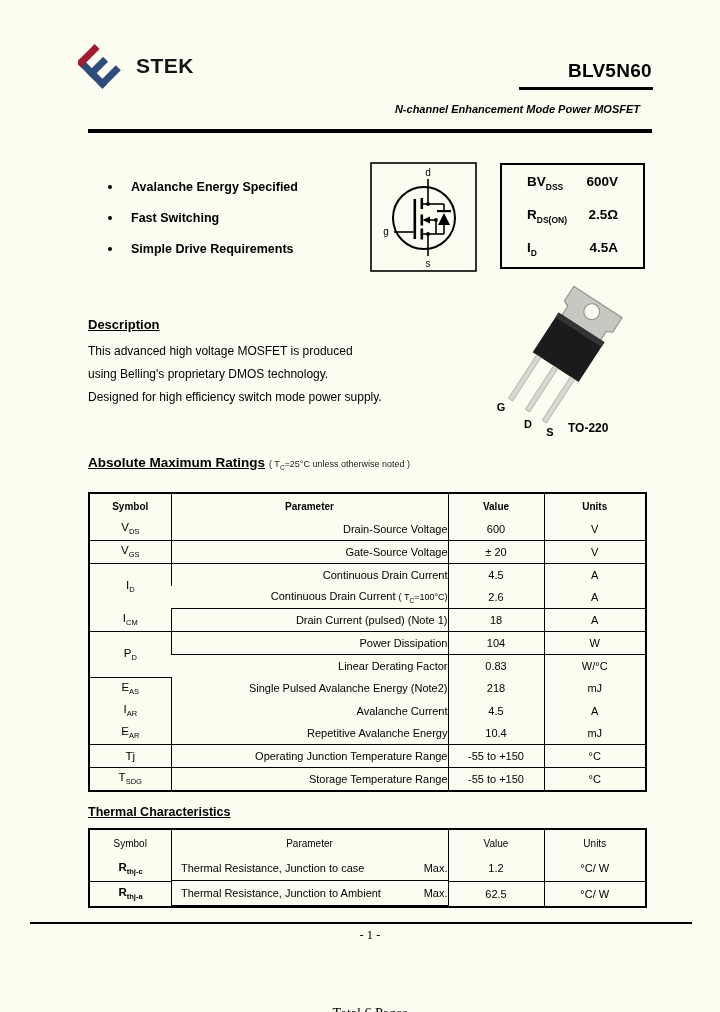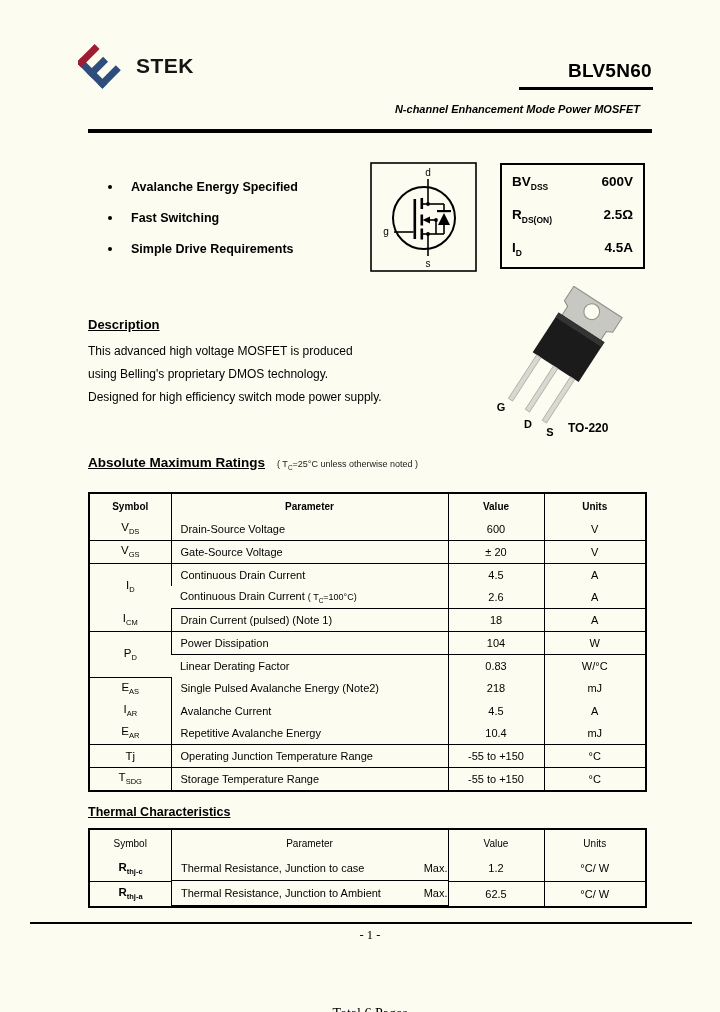--- a/index.html
+++ b/index.html
@@ -15,53 +15,53 @@
   .thick-rule{position:absolute;top:129px;left:88px;width:564px;height:3.5px;background:#000;}
 
   
   .features{position:absolute;left:108px;top:179px;list-style:none;margin:0;padding:0;}
   .features li{display:flex;align-items:center;height:16px;margin-bottom:15px;font-size:12.5px;font-weight:bold;}
   .features .bullet{width:4px;height:4px;background:#000;border-radius:50%;margin-right:19px;flex:none;}
 
   
   .symbol-box{position:absolute;left:370px;top:162px;}
   .spec-box{position:absolute;left:500px;top:163px;width:145px;height:106px;border:2px solid #000;
-            box-sizing:border-box;display:flex;flex-direction:column;justify-content:space-around;padding:2px 10px;}
+            box-sizing:border-box;display:flex;flex-direction:column;justify-content:space-around;padding:2px 25px;}
   .spec-row{display:flex;justify-content:space-between;align-items:baseline;font-weight:bold;}
   .spec-name{font-size:13.5px;}
   .spec-name sub{font-size:8.5px;}
   .spec-value{font-size:13.5px;}
 
   
   .description{position:absolute;left:88px;top:317px;width:390px;}
   .desc-heading{font-size:13px;font-weight:bold;text-decoration:underline;margin:0 0 8px 0;}
   .desc-line{font-size:12px;line-height:23px;}
 
   .package{position:absolute;left:468px;top:286px;}
 
   
-  .sec-head{position:absolute;left:88px;display:flex;align-items:baseline;gap:12px;}
+  .sec-head{position:absolute;left:88px;display:flex;align-items:baseline;gap:4px;}
   .sec-head .big{font-size:13.5px;font-weight:bold;text-decoration:underline;}
   .cond{font-size:9px;color:#222;}
   .cond sub{font-size:6.5px;}
 
   
   .data-table{position:absolute;left:88px;border-collapse:collapse;table-layout:fixed;border:2px solid #000;}
   #abs-table{top:492px;}
   #thermal-table{top:828px;}
   .data-table th,.data-table td{border-left:1px solid #000;padding:0;text-align:center;overflow:hidden;}
   .data-table th:first-child,.data-table td:first-child{border-left:none;}
   .data-table th{height:24px;font-size:10px;font-weight:normal;}
   #abs-table th{font-weight:bold;}
   #thermal-table th{height:26px;}
   .data-table td{height:22px;font-size:11px;border-bottom:1px solid #000;}
   #thermal-table td{height:24px;}
   td.sym{font-size:11.5px;margin-top:37px;}
   #thermal-table td.sym{font-weight:bold;}
-  td.param{text-align:left;padding-left:9px;}
+  td.param{text-align:right;padding-left:9px;}
   td.nb{border-bottom:none;}
   sub{font-size:7.5px;}
   .small{font-size:9px;}
   sub.small-sub{font-size:6.5px;}
   .pflex{display:flex;justify-content:space-between;align-items:center;padding-right:8px;}
 
   
   .footer-rule{position:absolute;left:30px;top:922px;width:662px;height:1.5px;background:#000;}
   .page-num{position:absolute;left:88px;top:928px;width:564px;text-align:center;
             font-family:"Liberation Serif",serif;font-size:12.5px;}

